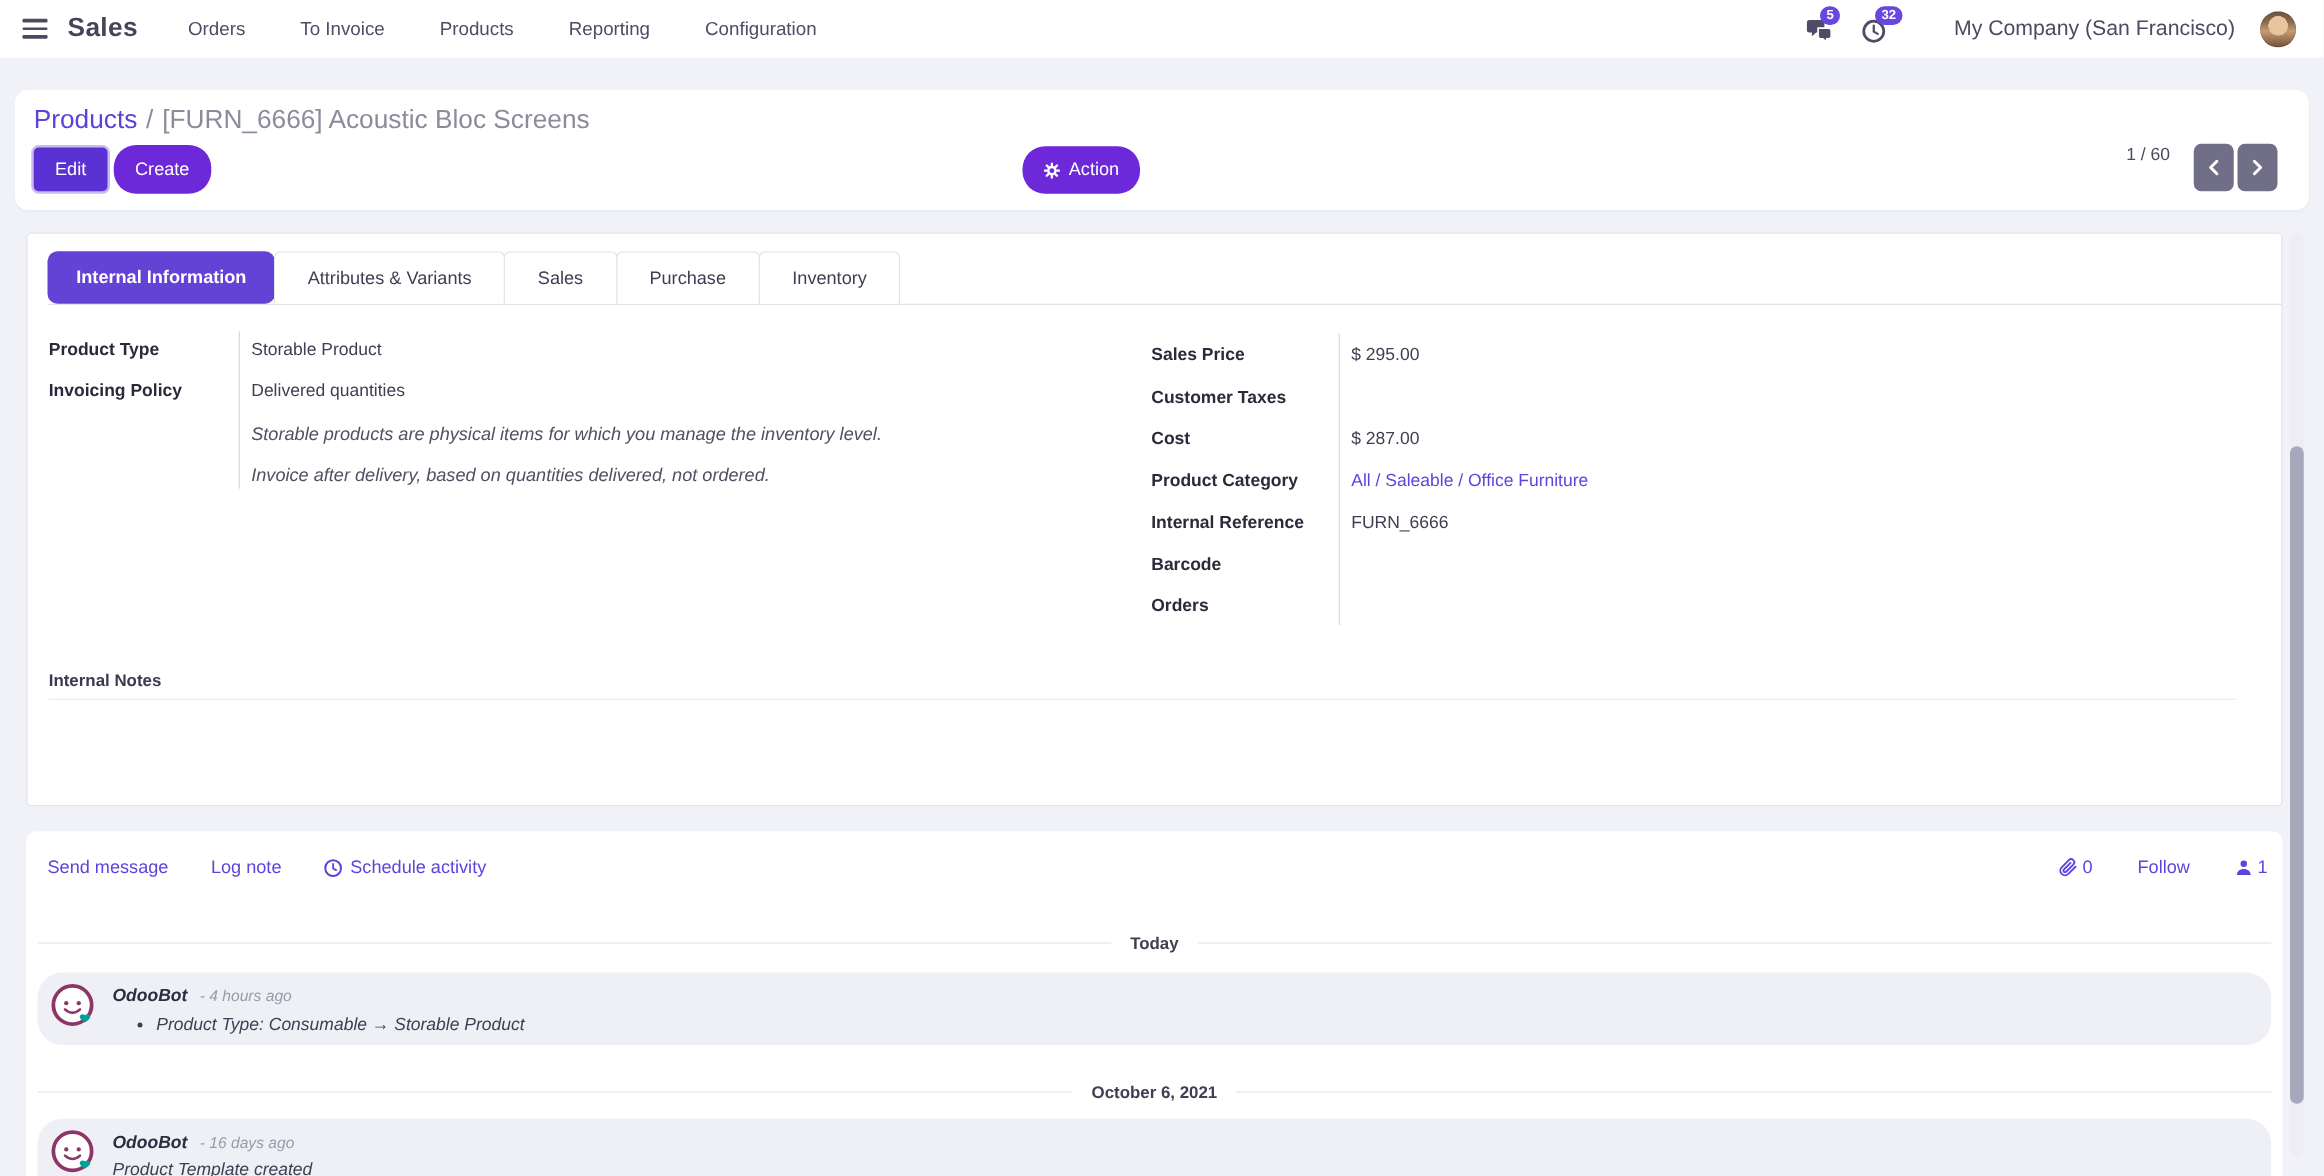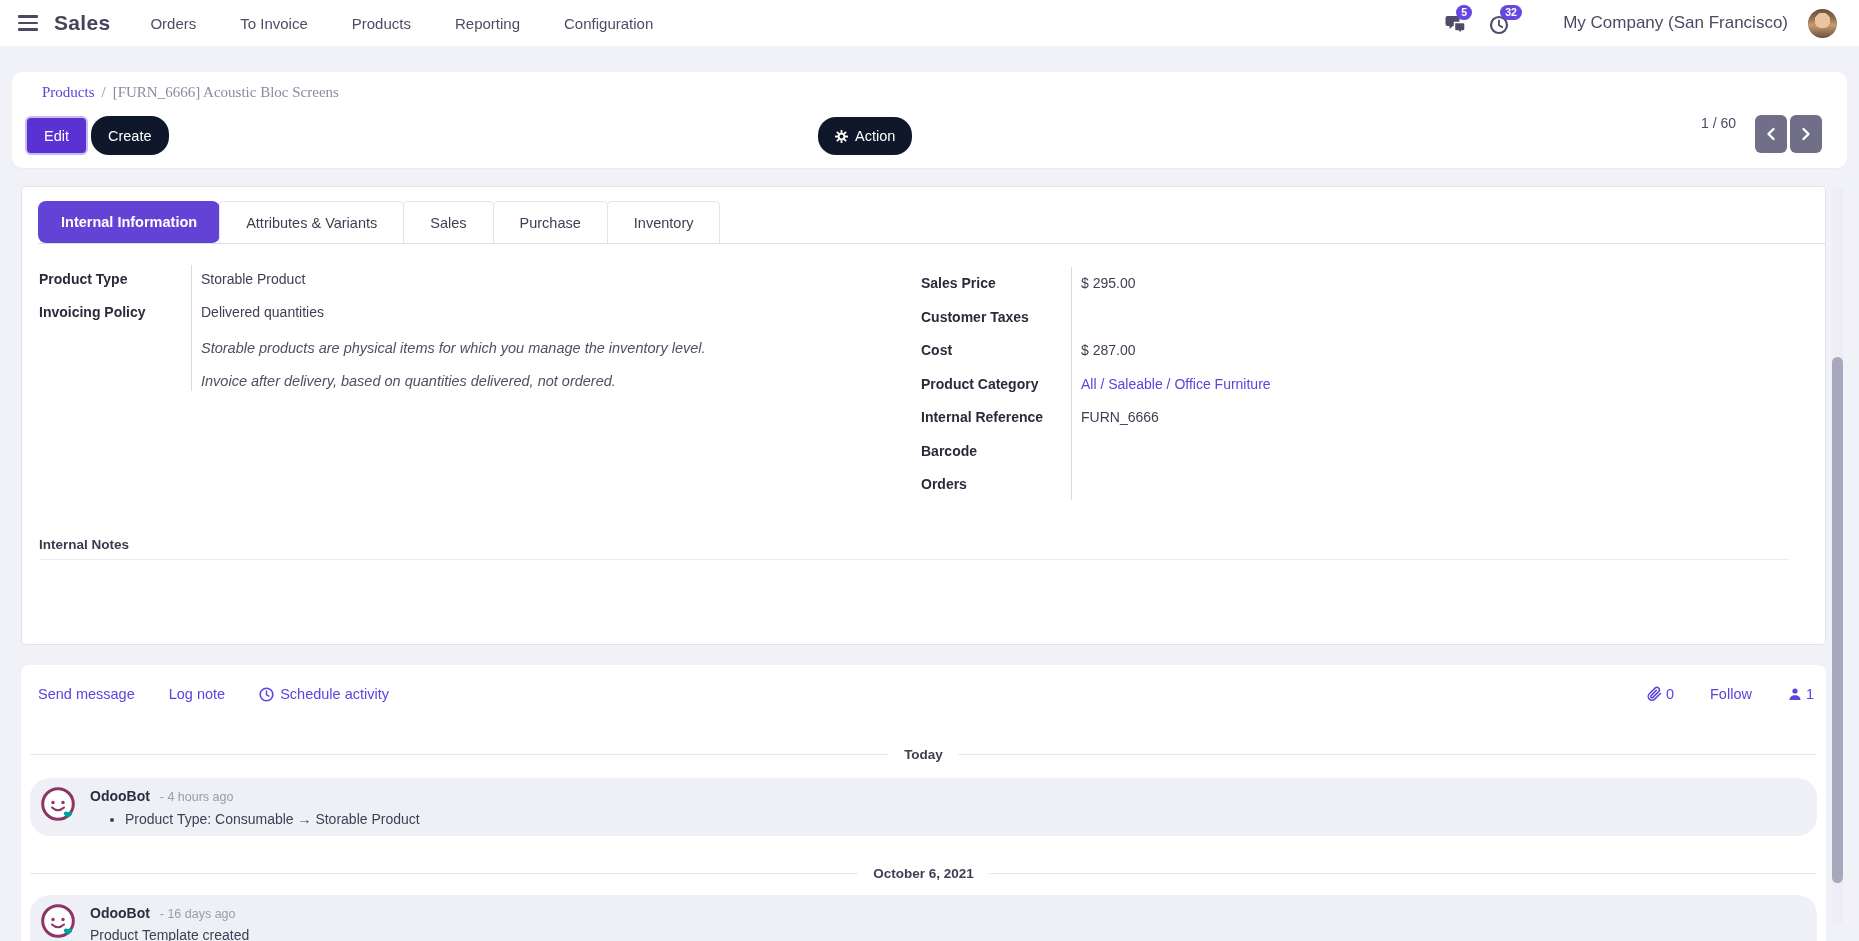--- a/index.html
+++ b/index.html
@@ -34,32 +34,32 @@
     background:
       radial-gradient(circle at 50% 40%, #e9c49c 0 34%, rgba(0,0,0,0) 35%),
       linear-gradient(180deg, #6e5340 0%, #87684c 28%, #c69c72 55%, #6f5039 100%);
     box-shadow: inset 0 0 0 1px rgba(0,0,0,.08);
   }
   
   .control-panel {
     position:absolute; left:12px; top:72px; width:1835px; height:96px;
     background:#fff; border-radius:10px; box-shadow:0 1px 2px rgba(40,40,70,.04);
   }
-  .breadcrumb { position:absolute; left:30px; top:12px; font-size:15px;font-family:Liberation Serif, serif; }
+  .breadcrumb { position:absolute; left:15px; top:12px; font-size:21px; }
   .breadcrumb a { color:#5e40da; text-decoration:none; cursor:pointer; }
   .breadcrumb .sep, .breadcrumb .current { color:#8b8b9c; }
   .breadcrumb .sep { margin:0 7px; }
   .cp-buttons { position:absolute; left:13px; top:44px; display:flex; gap:3px; }
   .btn {
     height:39px; border:none; border-radius:6px; color:#fff; font-size:14.5px;
     font-family:"Liberation Sans",sans-serif; padding:0 17px; cursor:pointer;
     display:inline-flex; align-items:center; justify-content:center;
   }
   .btn-primary { background:#5a31d2; border:2px solid #c9baf0; }
-  .btn-secondary { background:#0f172a;border-radius:18px; }
+  .btn-secondary { background:#6d28d9;border-radius:18px; }
   .action-btn { position:absolute; left:806px; top:45px; gap:7px; height:38px; }
   .pager { position:absolute; right:25px; top:43px; display:flex; }
   .pager-text { font-size:14px; color:#4c4a63; margin-right:16px; }
   .pager-btn { width:32px; height:38px; background:#716f87; border:none; border-radius:6px; cursor:pointer;
     display:flex; align-items:center; justify-content:center; margin-left:3px; }
   
   .sheet {
     position:absolute; left:21px; top:186px; width:1805px; height:459px;
     background:#fff; border:1px solid #e2e2ea; border-radius:4px;
   }
@@ -90,21 +90,21 @@
   .chatter { position:absolute; left:21px; top:665px; width:1805px; height:276px; background:#fff; border-radius:8px 8px 0 0; }
   .chatter-topbar { position:absolute; left:17px; right:12px; top:21px; display:flex; align-items:center; font-size:14.5px; }
   .chat-link { color:#5f43dc; text-decoration:none; cursor:pointer; display:inline-flex; align-items:center; gap:6px; }
   .chat-link + .chat-link { margin-left:34px; }
   .chatter-right { margin-left:auto; display:flex; align-items:center; gap:36px; }
   .counter-group { display:inline-flex; align-items:center; gap:4px; color:#5f43dc; cursor:pointer; }
   .day-divider { position:absolute; left:9px; right:9px; display:flex; align-items:center;
     font-size:13.5px; font-weight:bold; color:#3f3e52; }
   .day-divider .line { flex:1; height:1px; background:#e6e6ee; }
   .day-divider .day-text { padding:0 15px; }
-  .message { position:absolute; left:9px; width:1787px; background:#eff0f6; border-radius:20px; }
+  .message { position:absolute; left:9px; width:1787px; background:#eff0f6; border-radius:20px;font-style:italic; }
   .msg-avatar { position:absolute; left:10px; top:8px; }
   .msg-head { padding:10px 0 0 60px; font-size:14px; }
   .msg-author { font-weight:bold; color:#2e2d40; }
   .msg-time { font-size:12.5px; color:#9b9aab; margin-left:6px; }
   .msg-list { margin:7px 0 0 95px; padding:0; }
   .msg-list li { font-size:14px; color:#3f3e52; }
   .msg-body-plain { padding:6px 0 0 60px; font-size:14px; color:#3f3e52; }
   
   .scroll-track { position:absolute; left:1832px; top:186px; width:11px; height:739px; background:#ededf3; border-radius:6px; }
   .scroll-thumb { position:absolute; left:1832px; top:357px; width:11px; height:526px; background:#a8a7bb; border-radius:6px; cursor:grab; }

